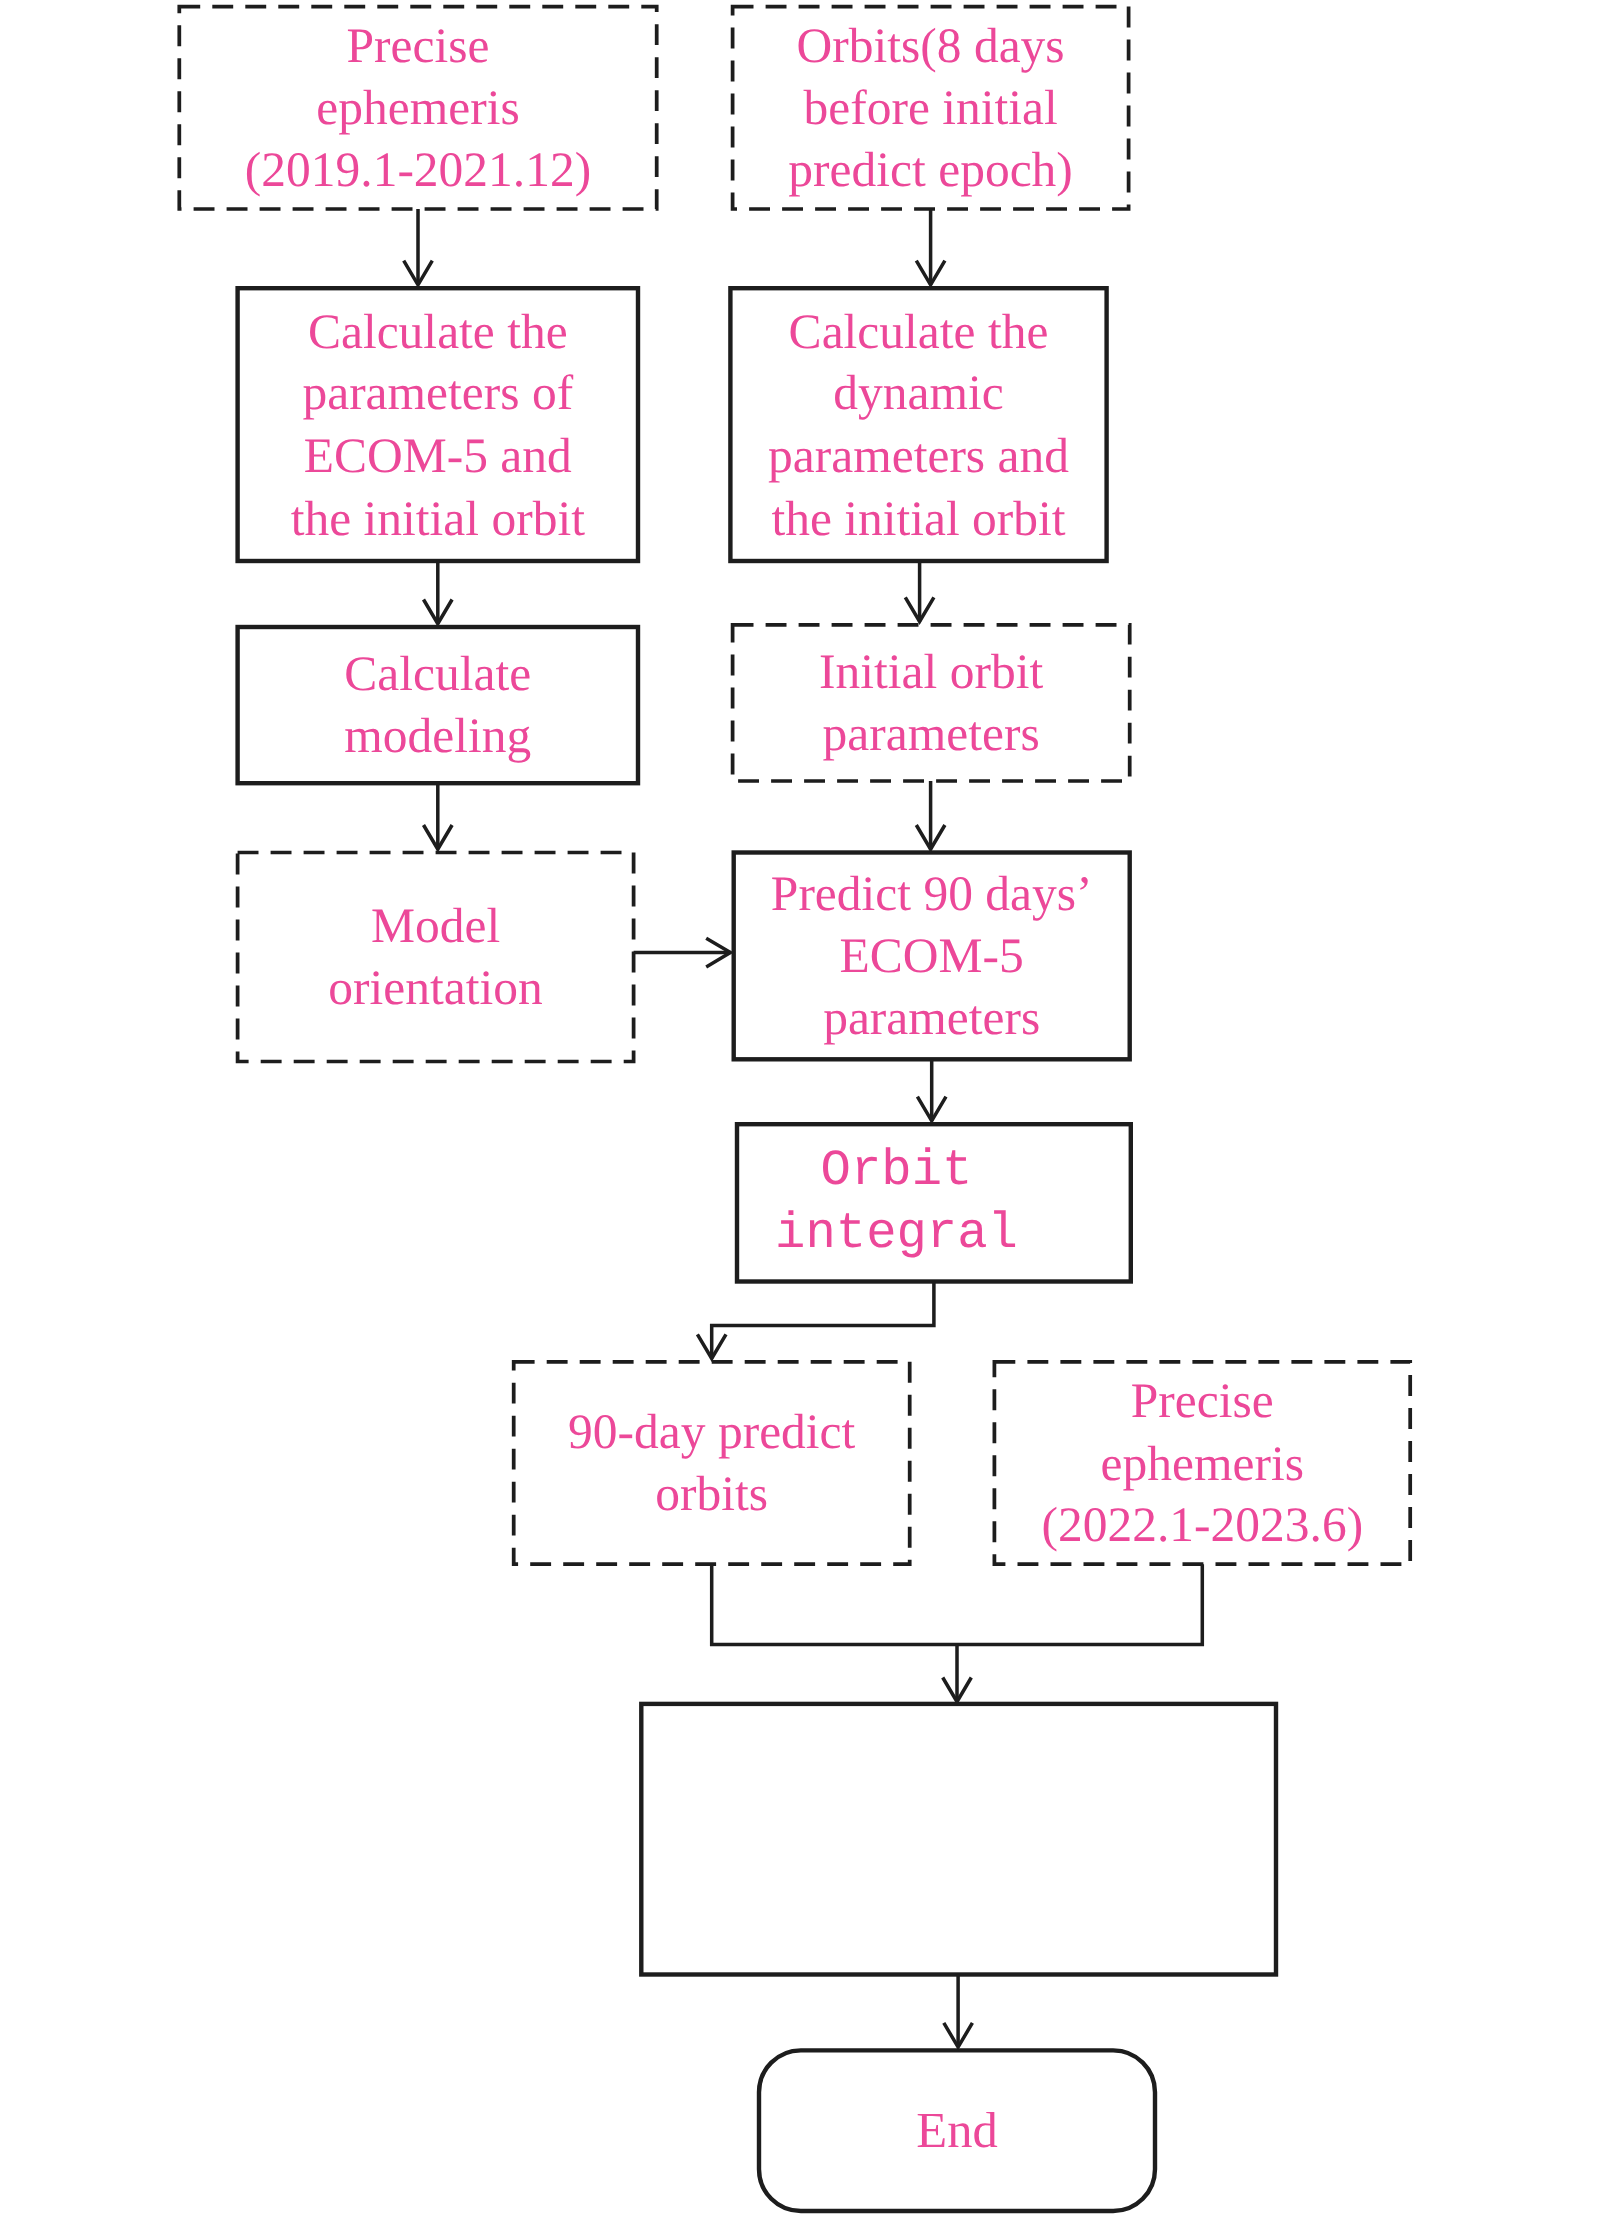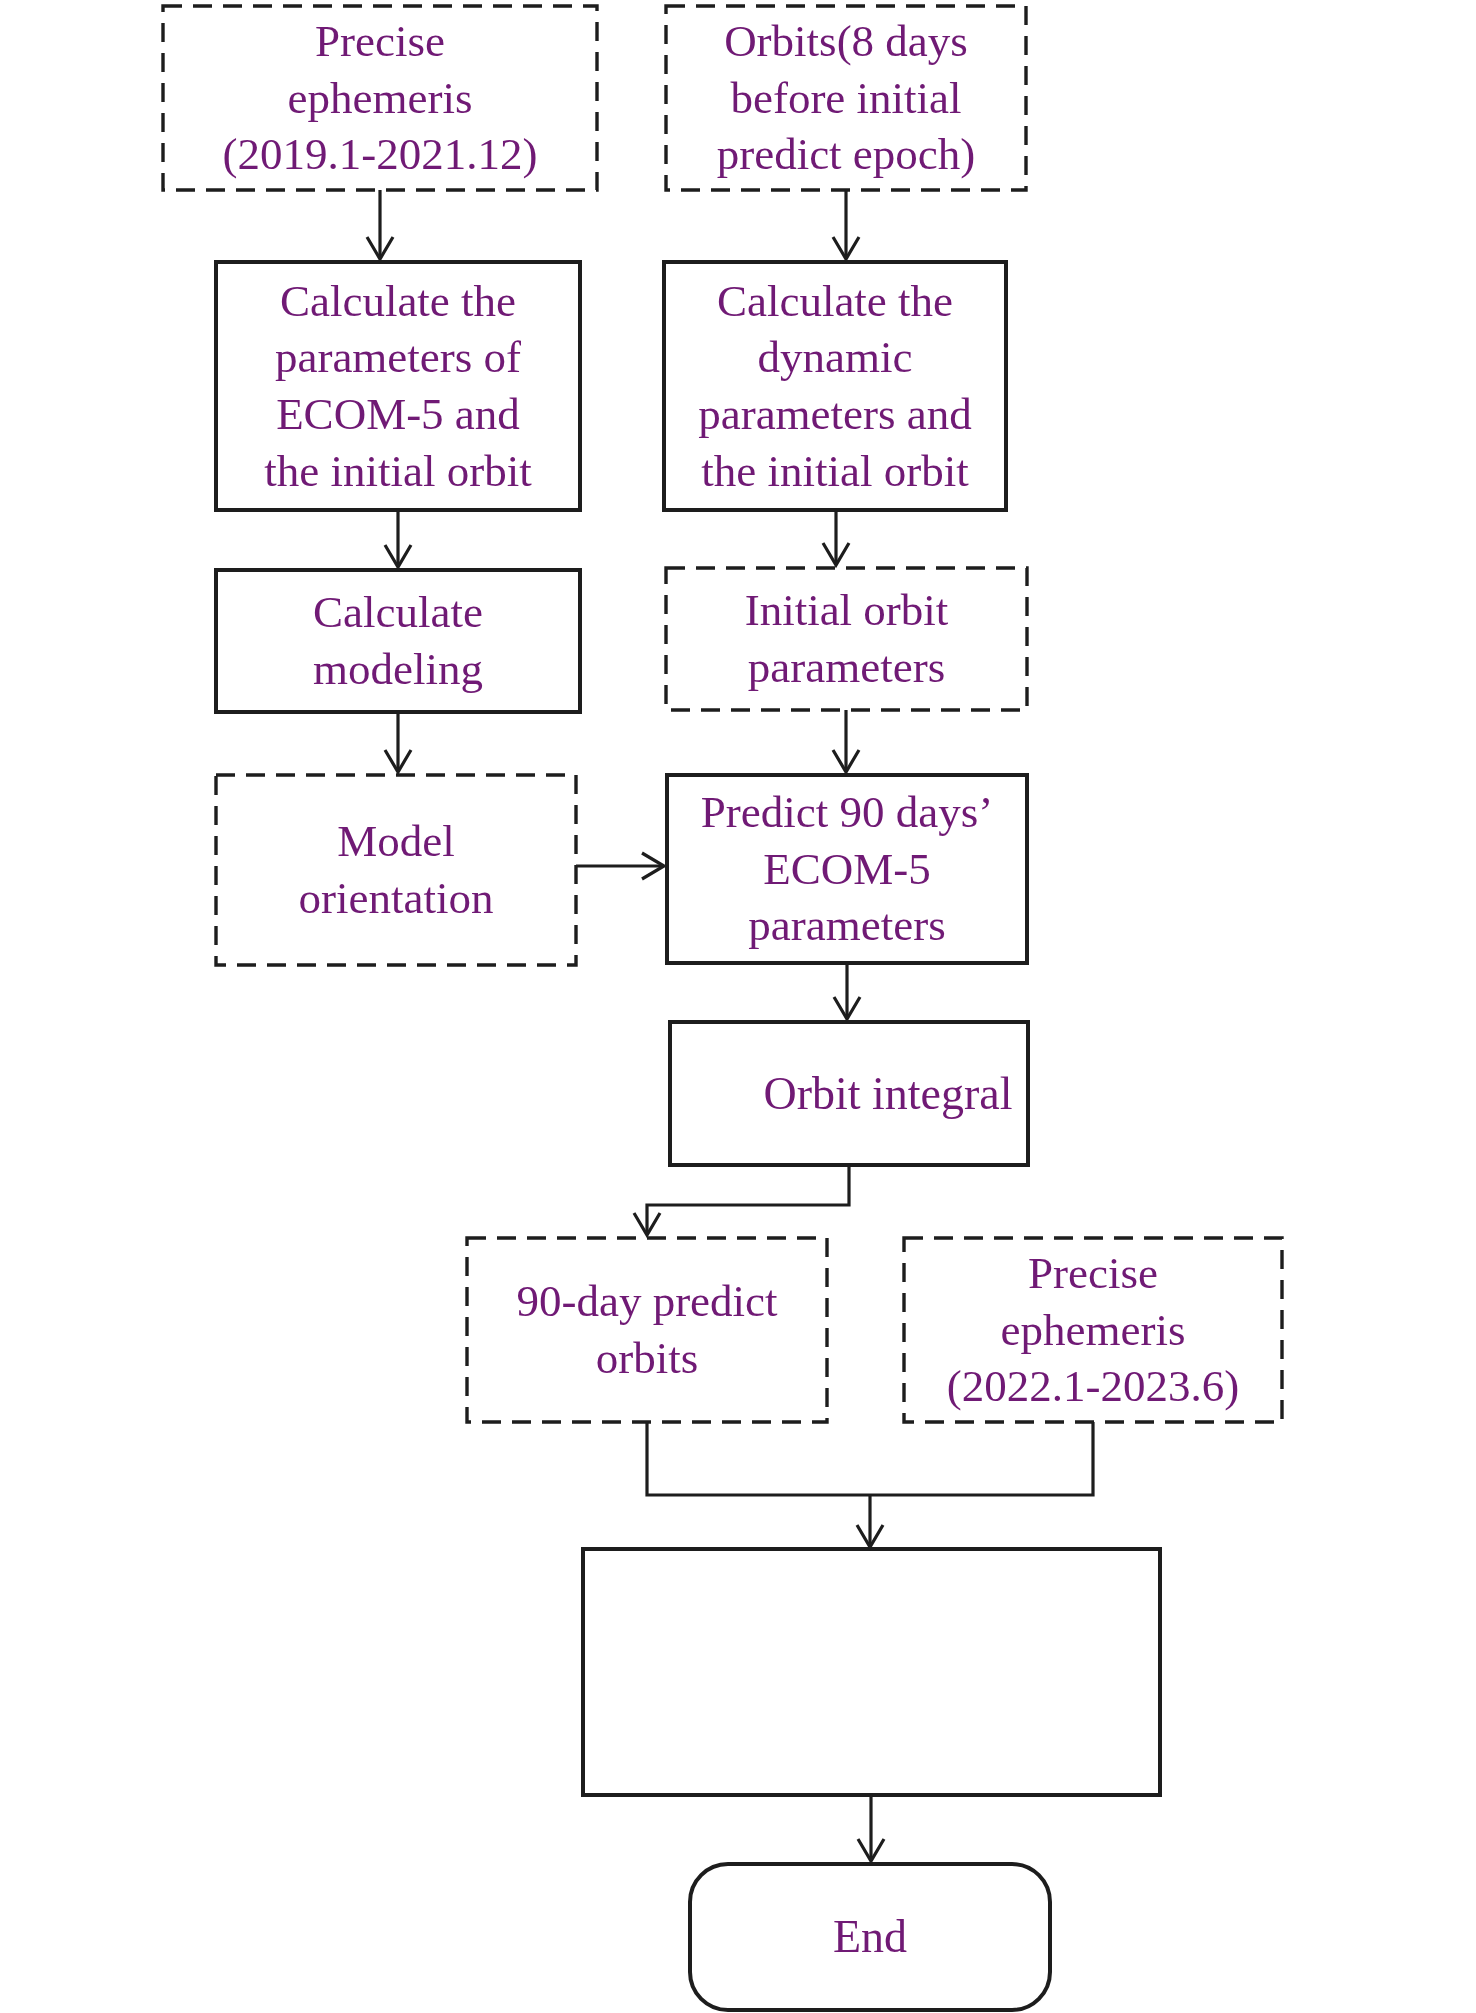--- a/index.html
+++ b/index.html
@@ -19,21 +19,21 @@
   }
   .node {
     position: absolute;
     display: flex;
     align-items: center;
     justify-content: center;
     text-align: center;
     white-space: pre-line;
     font-size: 45px;
     line-height: 1.26;
-    color: #701a75;
+    color: #ec4899;
   }
   .node.big { font-size: 46px; }
   .stroke-solid  { fill: none; stroke: #1d1d1d; stroke-width: 4; }
   .stroke-dashed { fill: none; stroke: #1d1d1d; stroke-width: 3.4; stroke-dasharray: 19 11; }
   .edge { fill: none; stroke: #1d1d1d; stroke-width: 3.2; }
   .ah   { fill: none; stroke: #1d1d1d; stroke-width: 3.2; stroke-linejoin: miter; }
 </style>
 </head>
 <body>
 
@@ -110,21 +110,21 @@
 the initial orbit</div>
   <div class="node" style="left:216px; top:570px;  width:364px; height:142px;">Calculate
 modeling</div>
   <div class="node" style="left:666px; top:568px;  width:361px; height:142px;">Initial orbit
 parameters</div>
   <div class="node" style="left:216px; top:775px;  width:360px; height:190px;">Model
 orientation</div>
   <div class="node" style="left:667px; top:775px;  width:360px; height:188px;">Predict 90 days’
 ECOM-5
 parameters</div>
-  <div class="node big" style="left:709px; top:1022px; width:358px; height:143px;">Orbit integral</div>
+  <div class="node big" style="left:636px; top:1022px; width:358px; height:143px;font-family:Liberation Mono, monospace;">Orbit integral</div>
   <div class="node" style="left:467px; top:1238px; width:360px; height:184px;">90-day predict
 orbits</div>
   <div class="node" style="left:904px; top:1238px; width:378px; height:184px;">Precise
 ephemeris
 (2022.1-2023.6)</div>
   <div class="node big" style="left:690px; top:1864px; width:360px; height:146px;">End</div>
 
 </div>
 
 </body></html>

